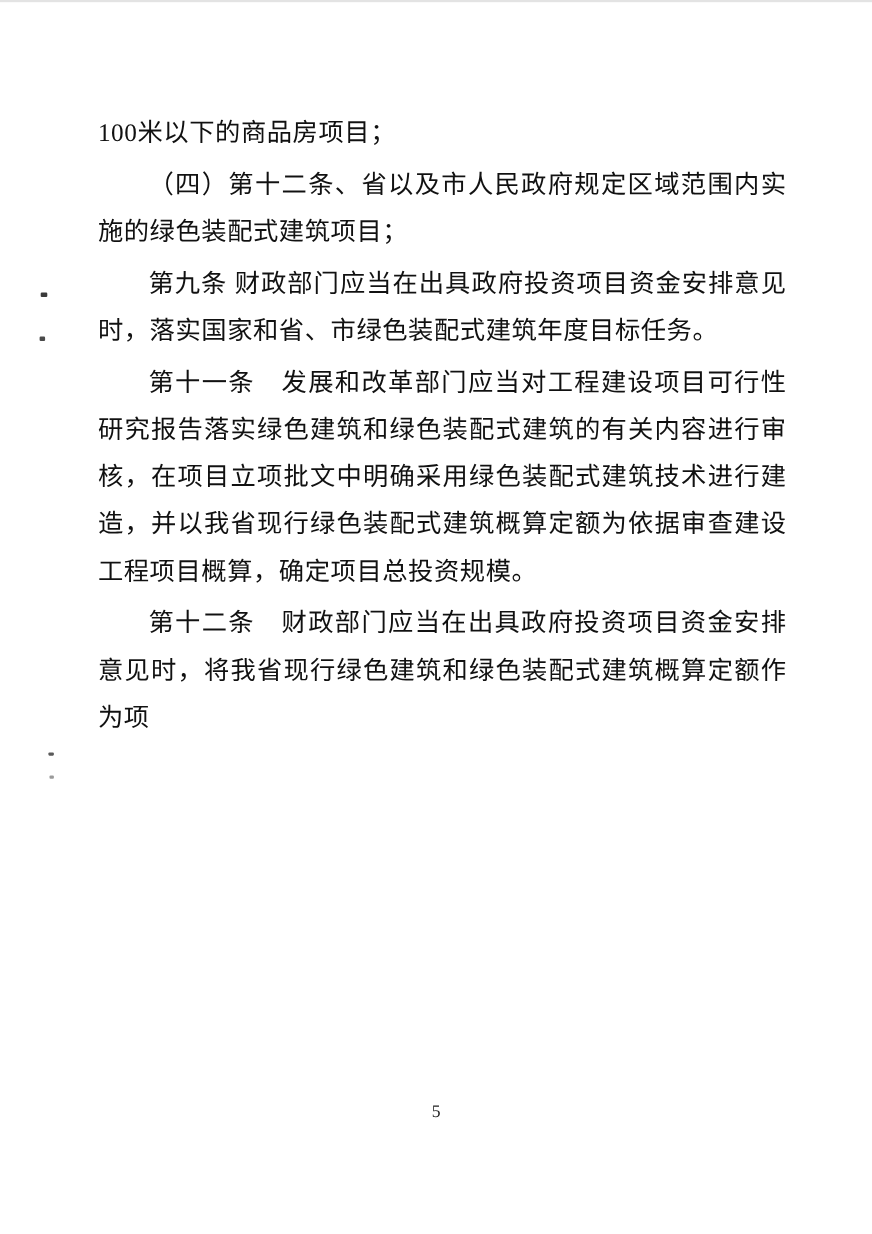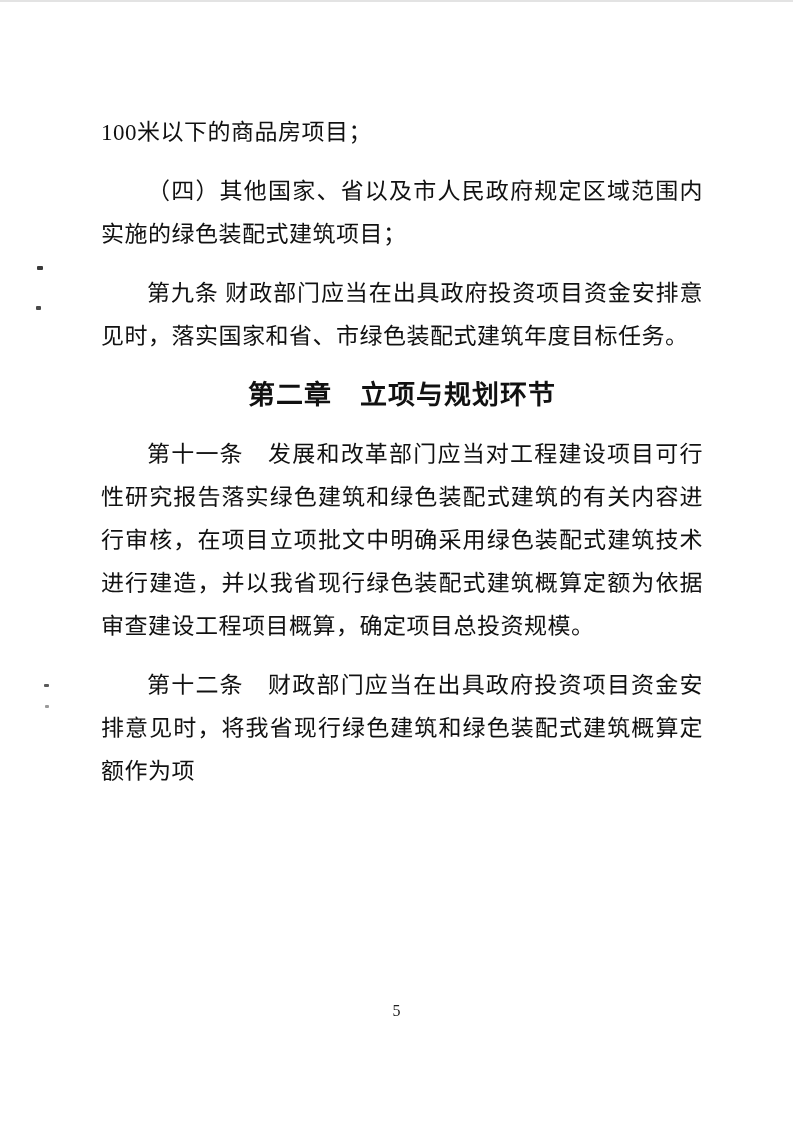--- a/index.html
+++ b/index.html
@@ -26,21 +26,21 @@
     left: 85px;
     top: 95px;
     width: 634px;
     font-size: 23px;
     line-height: 43px;
     text-align: justify;
     text-justify: inter-character;
     letter-spacing: 0.5px;
   }
   .page-content p {
-    margin: 16px;
+    margin: 4px;
     text-indent: 2em;
   }
   .page-content p.continuation {
     text-indent: 0;
   }
   .chapter-heading {
     font-family: "Liberation Sans", "DejaVu Sans", sans-serif;
     font-weight: bold;
     font-size: 27px;
     line-height: 43px;
@@ -69,23 +69,22 @@
   .speck-3 { left: 44px; top: 684px; width: 5px; height: 3px; background: #5a5a5a; }
   .speck-4 { left: 45px; top: 705px; width: 4px; height: 3px; background: #9a9a9a; }
 </style>
 </head>
 <body>
 
 <div class="scan-edge"></div>
 
 <div class="page-content">
   <p class="continuation">100米以下的商品房项目；</p>
-  <p>（四）其他国家、省以及市人民政府规定区域范围内实施的绿色装配式建筑项目；</p>
+  <p>（四）第十二条、省以及市人民政府规定区域范围内实施的绿色装配式建筑项目；</p>
   <p>第九条 财政部门应当在出具政府投资项目资金安排意见时，落实国家和省、市绿色装配式建筑年度目标任务。</p>
-  <p class="chapter-heading">第二章　立项与规划环节</p>
   <p>第十一条　发展和改革部门应当对工程建设项目可行性研究报告落实绿色建筑和绿色装配式建筑的有关内容进行审核，在项目立项批文中明确采用绿色装配式建筑技术进行建造，并以我省现行绿色装配式建筑概算定额为依据审查建设工程项目概算，确定项目总投资规模。</p>
   <p>第十二条　财政部门应当在出具政府投资项目资金安排意见时，将我省现行绿色建筑和绿色装配式建筑概算定额作为项</p>
 </div>
 
 <div class="page-footer">5</div>
 
 <div class="speck speck-1"></div>
 <div class="speck speck-2"></div>
 <div class="speck speck-3"></div>
 <div class="speck speck-4"></div>

